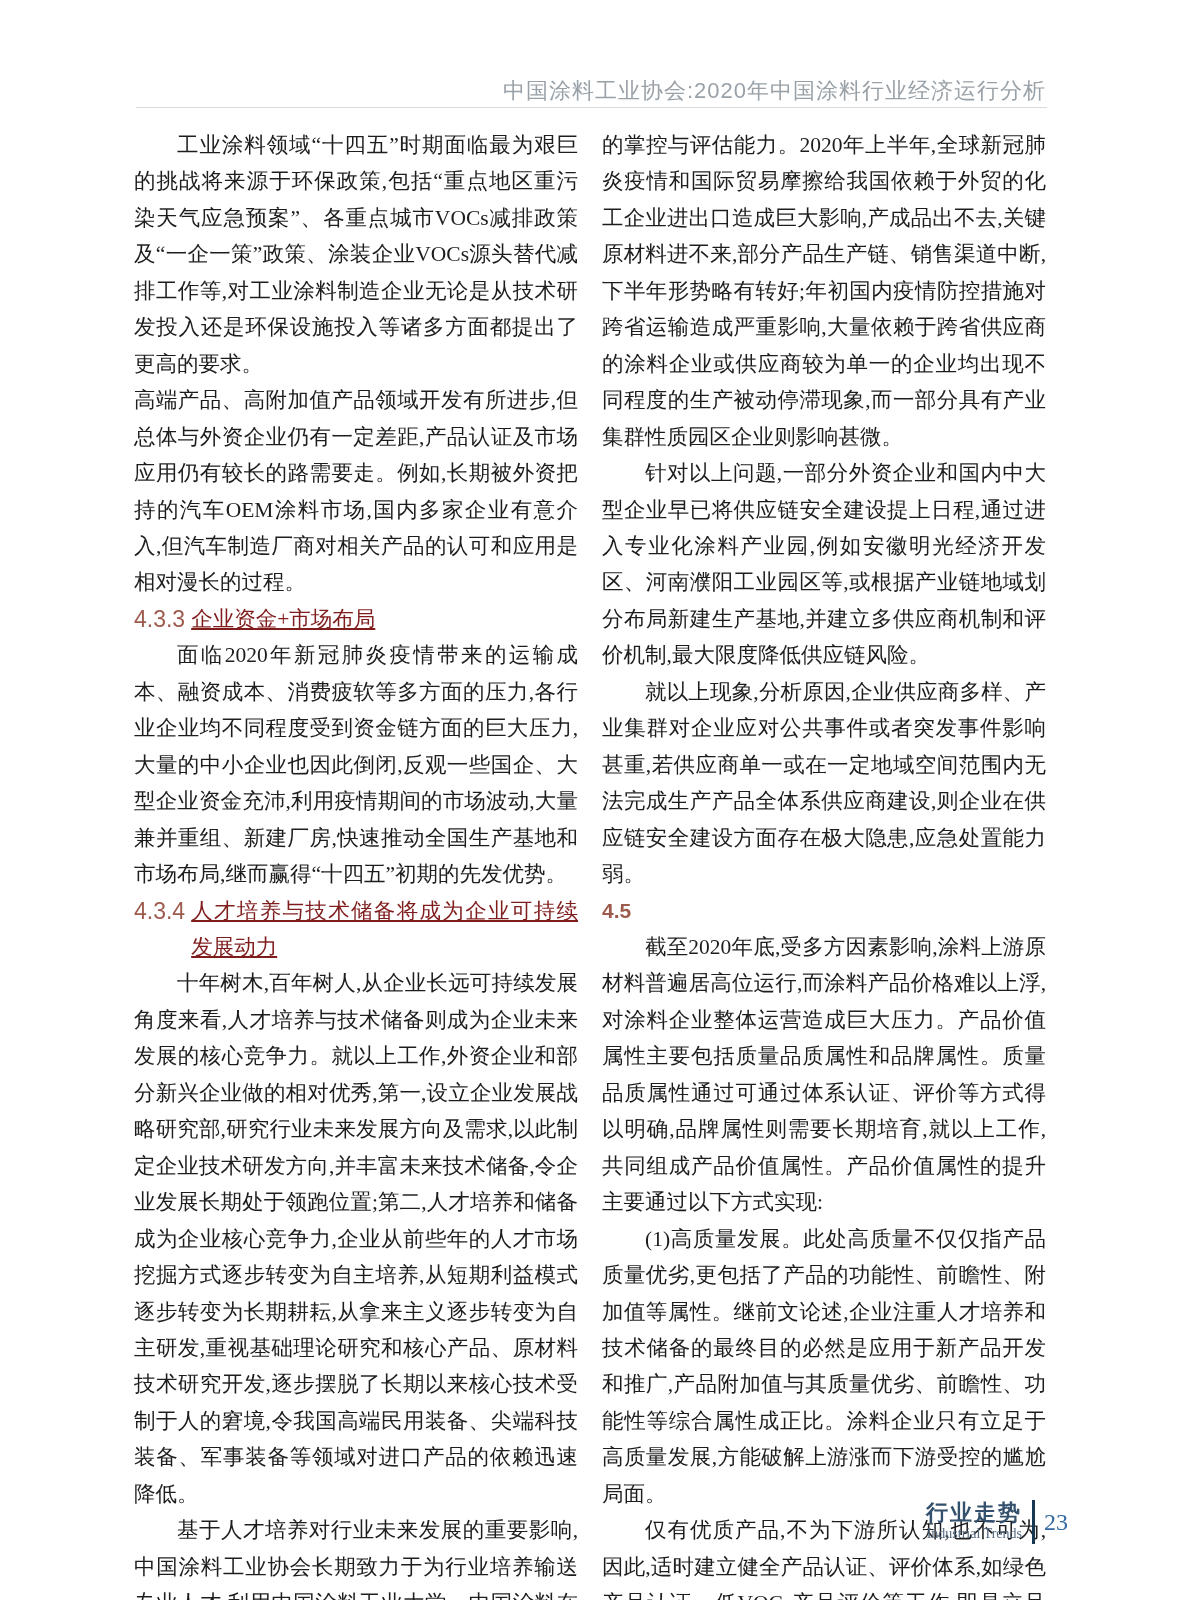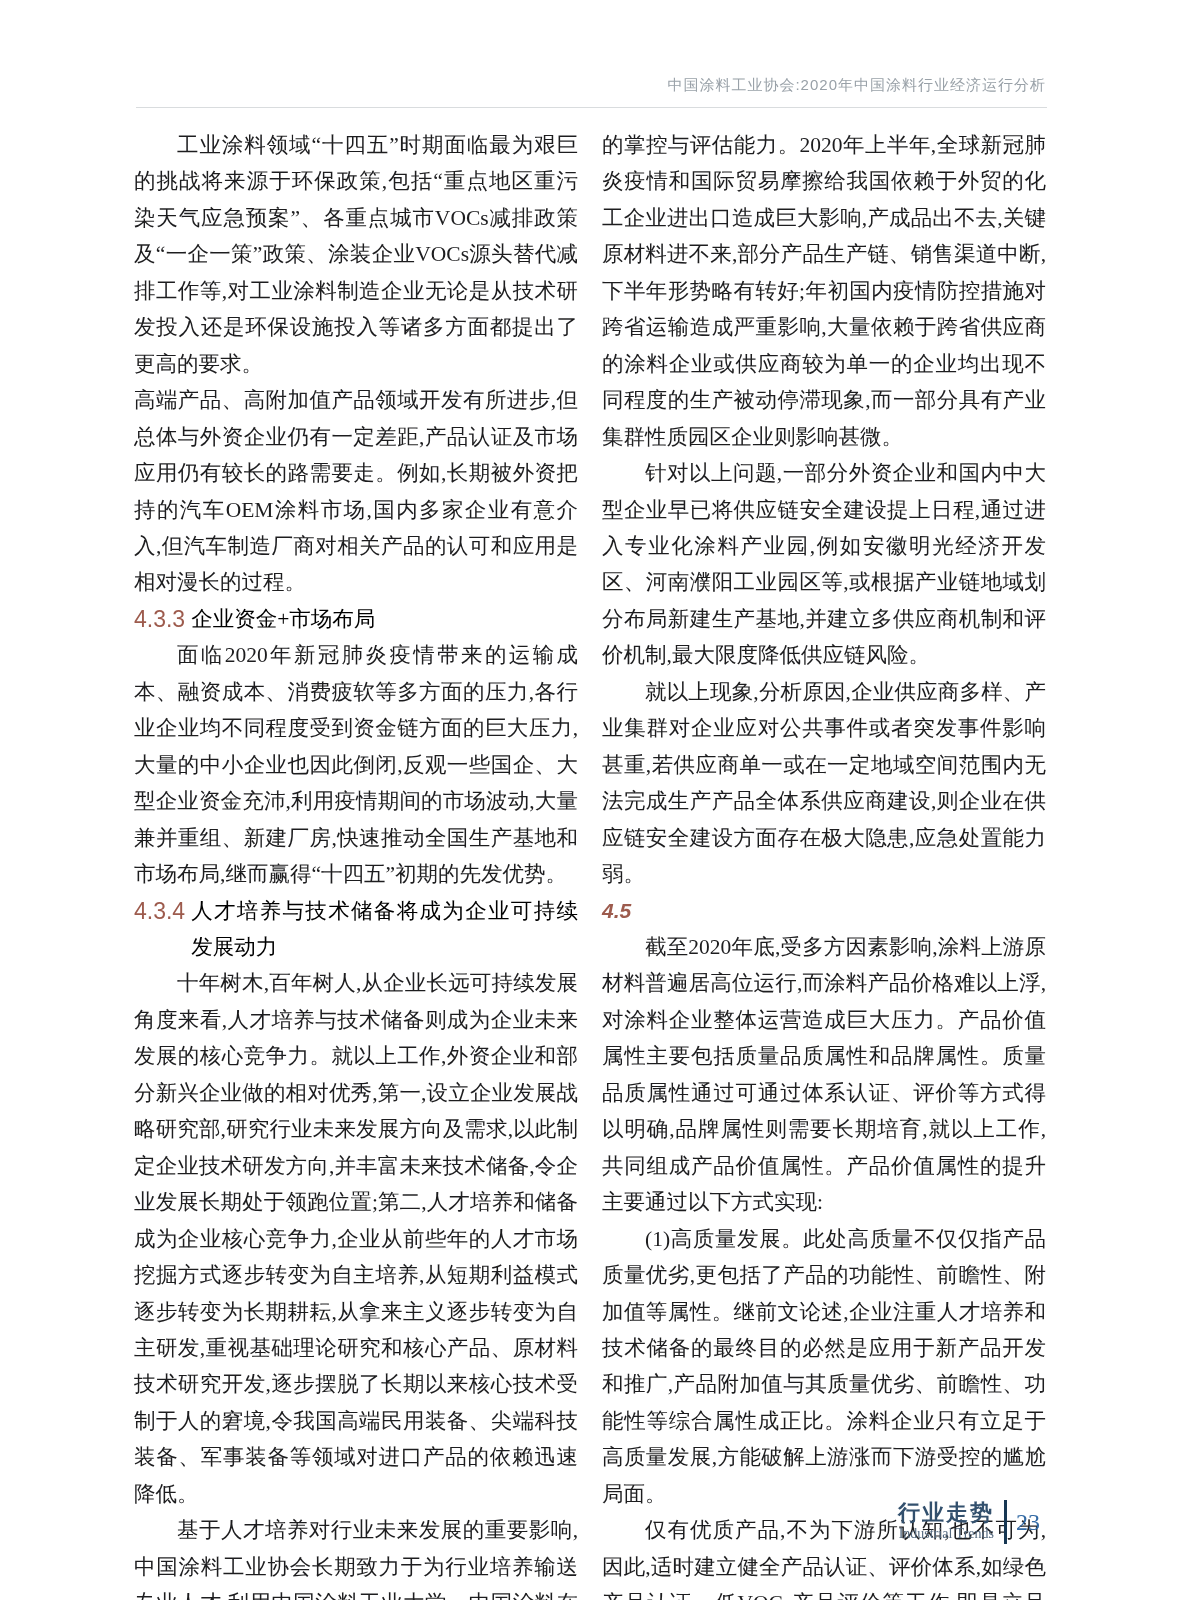--- a/index.html
+++ b/index.html
@@ -8,21 +8,21 @@
     width:1187px; height:1600px;
     margin:0 auto;
     background:#ffffff;
     font-family:"Liberation Serif","DejaVu Serif",serif;
     overflow:hidden;
   }
   
   .header-title {
     position:absolute; top:76px; right:141px;
     font-family:"Liberation Sans","DejaVu Sans",sans-serif;
-    font-size:15px; letter-spacing:1px;
+    font-size:22px; letter-spacing:1px;
     color:#99a1a8;
   }
   .header-rule {
     position:absolute; top:107px; left:136px;
     width:911px; height:1px; background:#d9dcde;
   }
   
   .columns {
     position:absolute; top:127px; left:134px;
     width:912px;
@@ -37,37 +37,37 @@
   .para { margin:0; }
   .para.indent { text-indent:2em; }
   
   .h2 {
     display:flex;
     font-family:"Liberation Sans","DejaVu Sans",sans-serif;
     font-weight:700;
     font-size:21px; line-height:36.45px;
     color:#9d5b4d;
   }
-  .h2 .hnum { flex:0 0 auto; margin-right:18px;font-style:italic; }
+  .h2 .hnum { flex:0 0 auto; margin-right:18px; }
   .h2 .htext { flex:1 1 auto; }
   
   .h3 {
     display:flex;
     font-size:21.5px; line-height:36.45px;
   }
   .h3 .hnum {
     flex:0 0 auto; margin-right:6px;
     font-family:"Liberation Sans","DejaVu Sans",sans-serif;
     font-size:23px;
     color:#9d5b4d;
   }
-  .h3 .htext { flex:1 1 auto; color:#000000; }
+  .h3 .htext { flex:1 1 auto; color:#7f1d1d;text-decoration:underline; }
   
   .footer {
-    position:absolute; top:1500px; right:147px;
+    position:absolute; top:1500px; right:119px;
     display:flex; align-items:center;
   }
   .footer-labels { text-align:right; margin-right:10px; }
   .footer-cn {
     font-family:"Liberation Sans","DejaVu Sans",sans-serif;
     font-weight:700; font-size:22px; line-height:24px;
     color:#33506d; letter-spacing:2px;
   }
   .footer-en {
     font-family:"Liberation Serif","DejaVu Serif",serif;

